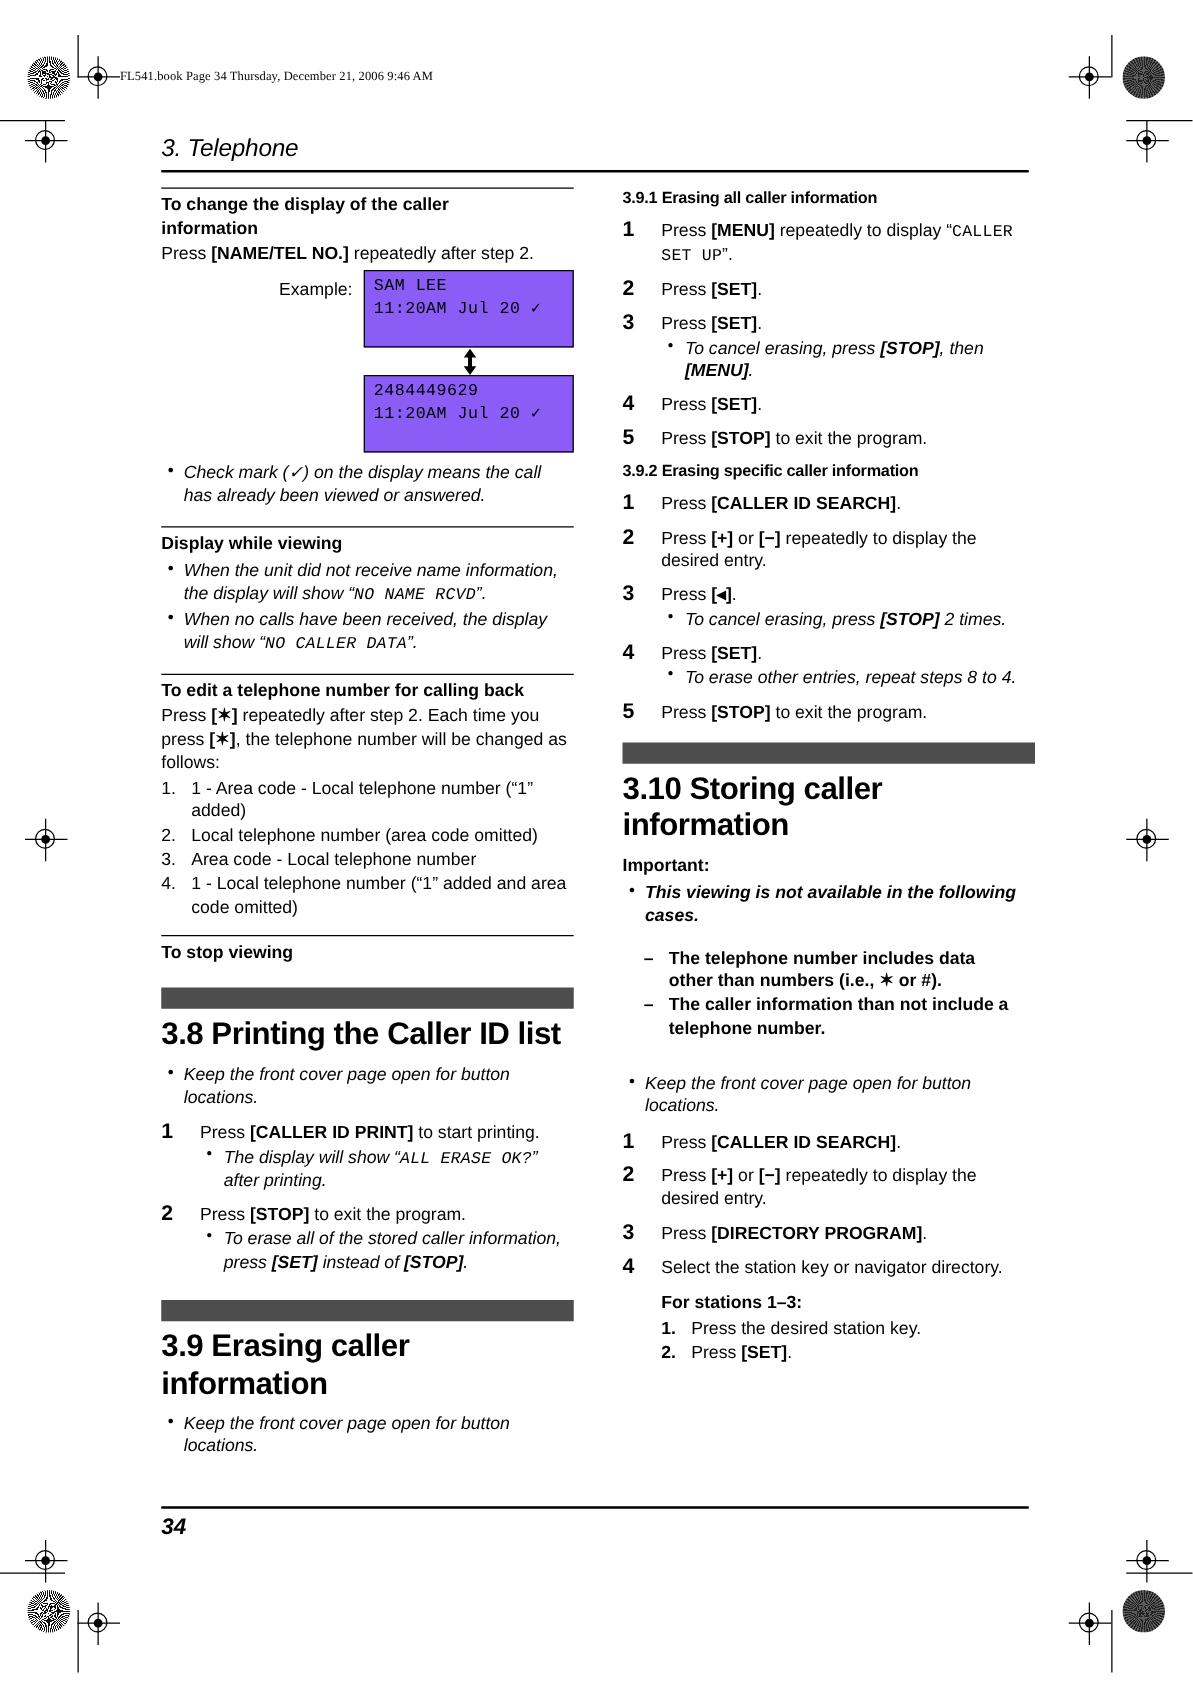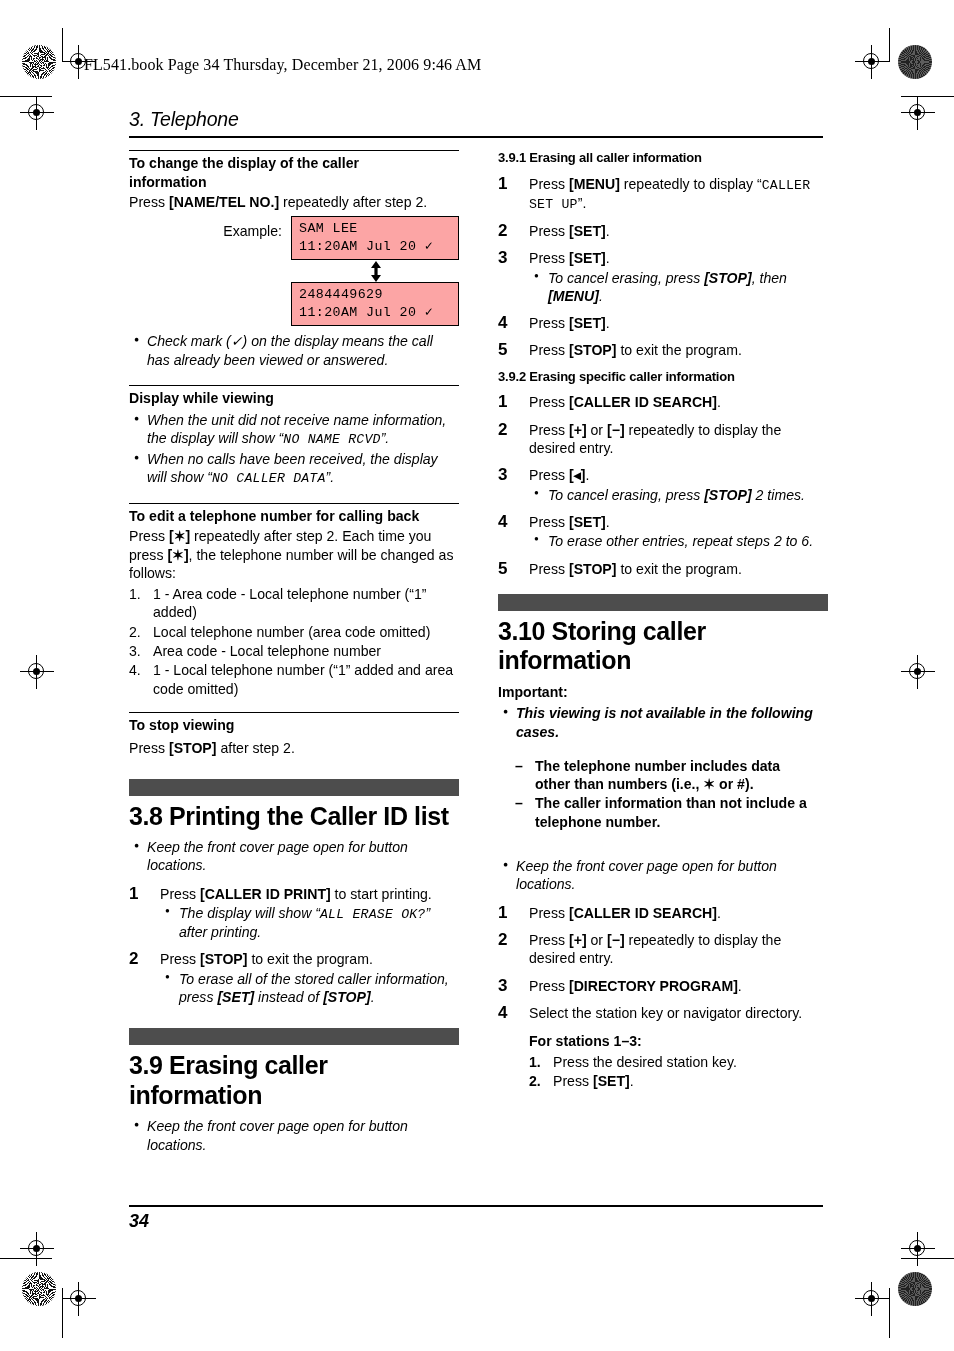--- a/index.html
+++ b/index.html
@@ -59,24 +59,24 @@
       repeating-conic-gradient(rgba(0,0,0,.55) 0deg 4deg, rgba(255,255,255,.10) 4deg 8deg);
   }
   .crop-line {
     position: absolute;
     background: #000;
   }
 
   
   .filebar {
     position: absolute;
-    left: 84px;
+    left: 96px;
     top: 56px;
     font-family: "Liberation Serif", serif;
-    font-size: 16px;
+    font-size: 10px;
     color: #000;
     white-space: nowrap;
     letter-spacing: .1px;
   }
 
   .running-head {
     position: absolute;
     left: 129px;
     top: 108px;
     font-size: 19.5px;
@@ -260,26 +260,26 @@
     justify-content: flex-end;
   }
   .lcd-label {
     font-size: 14.1px;
     padding: 6px 9px 0 0;
     white-space: nowrap;
   }
   .lcd-stack { width: 168px; }
   .lcd-box {
     border: 1.7px solid #000;
-    padding: 3px 7px 4px 7px;
+    padding: 3px 7px 22px 7px;
     font-family: "Liberation Mono", monospace;
     font-size: 13.3px;
     line-height: 1.32;
     letter-spacing: .4px;
-    background: #fca5a5;
+    background: #8b5cf6;
     white-space: pre;
   }
   .lcd-arrow {
     height: 22px;
     position: relative;
   }
   .lcd-arrow svg {
     position: absolute;
     left: 78px;
     top: 1px;
@@ -417,21 +417,20 @@
       <li>Local telephone number (area code omitted)</li>
       <li>Area code - Local telephone number</li>
       <li>1 - Local telephone number (“1” added and area code omitted)</li>
     </ol>
   </div>
 
   <div class="gap-m"></div>
   <div class="rule-thin"></div>
   <div>
     <div class="sub-head">To stop viewing</div>
-    <div class="para" style="margin-top:4px;"><span>Press </span><span class="key">[STOP]</span><span> after step 2.</span></div>
   </div>
 
   <div class="gap-l"></div>
   <div>
     <div class="sec-bar"></div>
     <div class="sec-title">3.8 Printing the Caller ID list</div>
     <ul class="bul">
       <li>Keep the front cover page open for button locations.</li>
     </ul>
     <div class="gap-s"></div>
@@ -515,21 +514,21 @@
       <span>Press </span><span class="key">[◂]</span><span>.</span>
       <ul class="bul">
         <li><span>To cancel erasing, press </span><span class="key">[STOP]</span><span> 2 times.</span></li>
       </ul>
     </div>
 
     <div class="step">
       <span class="n">4</span>
       <span>Press </span><span class="key">[SET]</span><span>.</span>
       <ul class="bul">
-        <li>To erase other entries, repeat steps 2 to 6.</li>
+        <li>To erase other entries, repeat steps 8 to 4.</li>
       </ul>
     </div>
 
     <div class="step">
       <span class="n">5</span>
       <span>Press </span><span class="key">[STOP]</span><span> to exit the program.</span>
     </div>
   </div>
 
   <div class="gap-s"></div>

